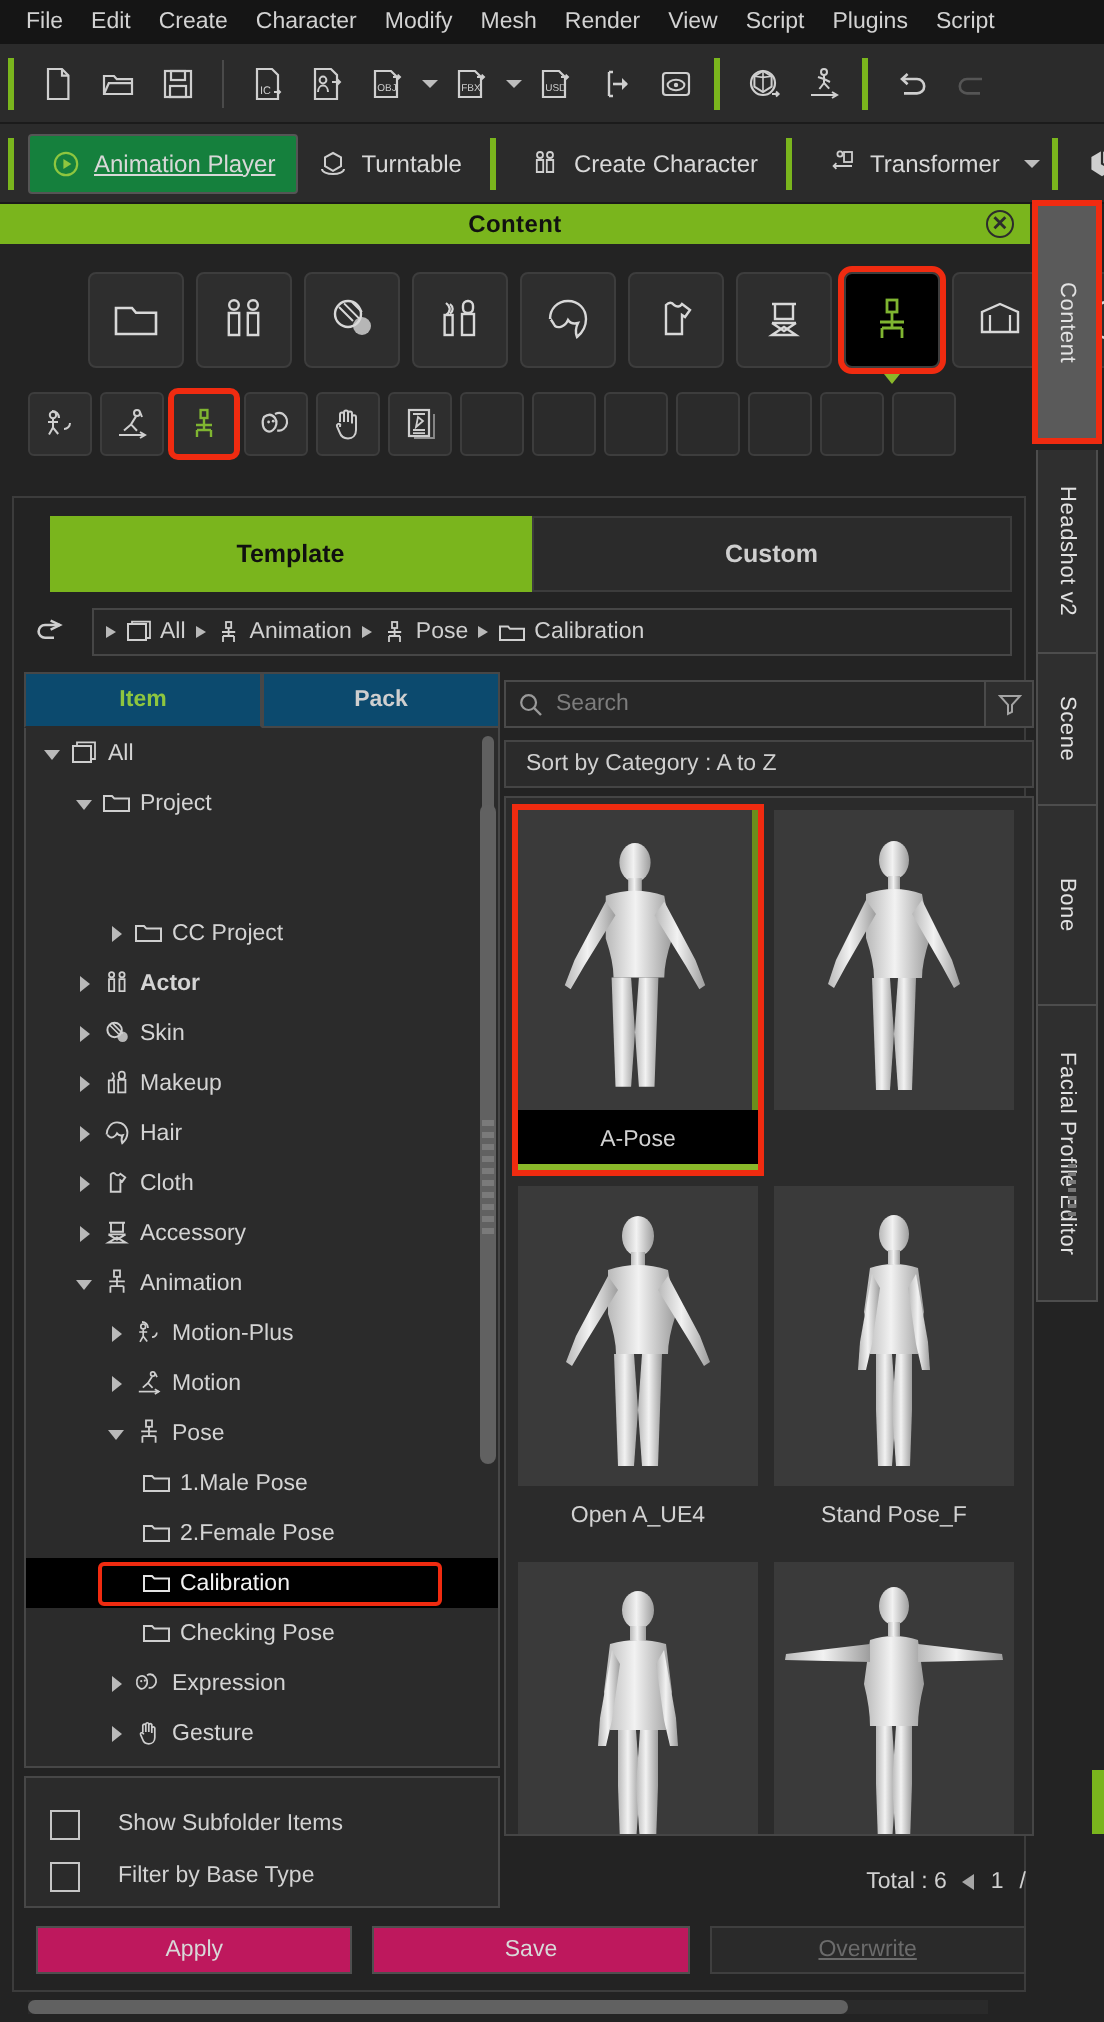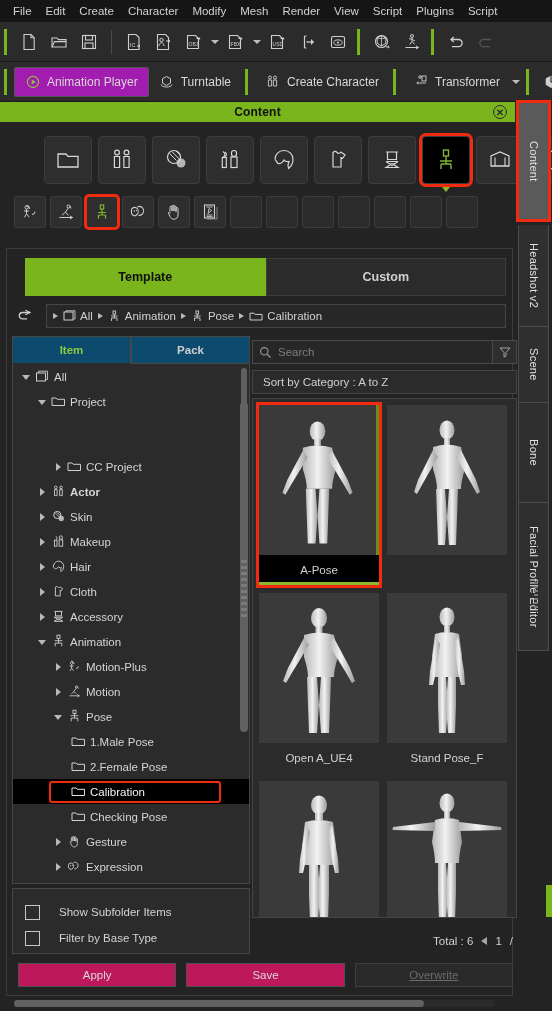--- a/index.html
+++ b/index.html
@@ -39,21 +39,21 @@
   
   .modebar{
     position:absolute; top:62px; left:0; width:552px; height:40px;
     background:#2b2b2b; display:flex; align-items:center;
     border-bottom:1px solid #1a1a1a;
   }
   .mtab{
     display:flex; align-items:center; gap:6px; height:30px; padding:0 10px;
     font-size:12px; color:#d8d8d8; white-space:nowrap; flex:none;
   }
-  .mtab.active{ background:#a21caf; border:1px solid #555; border-radius:2px;}
+  .mtab.active{ background:#15803d; border:1px solid #555; border-radius:2px;text-decoration:underline;}
   .mtab .glyph{ width:16px; height:16px; flex:none; display:flex; align-items:center; justify-content:center;}
 
   
   .ctitle{
     position:absolute; top:102px; left:0; width:515px; height:20px;
     background:#7ab51d; color:#111; font-size:12px; font-weight:bold;
     display:flex; align-items:center; justify-content:center; letter-spacing:.2px;
   }
   .ctitle .closeic{
     position:absolute; right:8px; top:3px; width:14px; height:14px;
@@ -815,39 +815,39 @@
           </span>
         <span>Checking Pose</span>
       </div>
 
       <div class="tnode" style="padding-left:38px;">
         <span class="twist">
             <i class="closed"></i>
           </span>
         <span class="tic">
             <svg width="15" height="15" viewBox="0 0 15 15">
-              <path d="M4.4 7V3.6a.8.8 0 011.5 0V7M5.9 7V2.9a.8.8 0 011.5 0V7M7.4 7V3.3a.8.8 0 011.5 0v4.2M8.9 7.5V5a.8.8 0 011.5 0v4.7c0 1.9-1.2 3.2-3 3.2-1.6 0-2.7-1-3.1-2.3L3.3 8.3c-.3-.8.7-1.4 1.2-.7l.4.6" fill="none" stroke="#cfcfcf" stroke-width=".85"></path>
-            </svg>
-          </span>
-        <span>Gesture</span>
-      </div>
-
-      <div class="tnode" style="padding-left:38px;">
-        <span class="twist">
-            <i class="closed"></i>
-          </span>
-        <span class="tic">
-            <svg width="15" height="15" viewBox="0 0 15 15">
               <path d="M2 4.8c1.5-1.2 3-1.1 4.1.4 1 1.4.6 3.5-.8 4.6-1.5 1.3-3.4.3-3.8-1.7-.2-1.2-.1-2.4.5-3.3z" fill="none" stroke="#cfcfcf" stroke-width=".9"></path>
               <path d="M6.5 3.6c1.5-.8 3-.4 4 1 1 1.4.7 3.5-.8 4.7-.7.6-1.6.8-2.4.5" fill="none" stroke="#cfcfcf" stroke-width=".9"></path>
               <circle cx="3.6" cy="6.6" r=".55" fill="#cfcfcf"></circle>
               <circle cx="5.4" cy="6.3" r=".55" fill="#cfcfcf"></circle>
             </svg>
           </span>
         <span>Expression</span>
+      </div>
+
+      <div class="tnode" style="padding-left:38px;">
+        <span class="twist">
+            <i class="closed"></i>
+          </span>
+        <span class="tic">
+            <svg width="15" height="15" viewBox="0 0 15 15">
+              <path d="M4.4 7V3.6a.8.8 0 011.5 0V7M5.9 7V2.9a.8.8 0 011.5 0V7M7.4 7V3.3a.8.8 0 011.5 0v4.2M8.9 7.5V5a.8.8 0 011.5 0v4.7c0 1.9-1.2 3.2-3 3.2-1.6 0-2.7-1-3.1-2.3L3.3 8.3c-.3-.8.7-1.4 1.2-.7l.4.6" fill="none" stroke="#cfcfcf" stroke-width=".85"></path>
+            </svg>
+          </span>
+        <span>Gesture</span>
       </div>
       <div style="padding-left:58px; color:#8a8a8a; font-size:11px; line-height:10px;">—</div>
     </div>
 
     <div class="optbox">
       <div class="optrow">
         <span class="cbx"></span>
         <span>Show Subfolder Items</span>
       </div>
       <div class="optrow">

